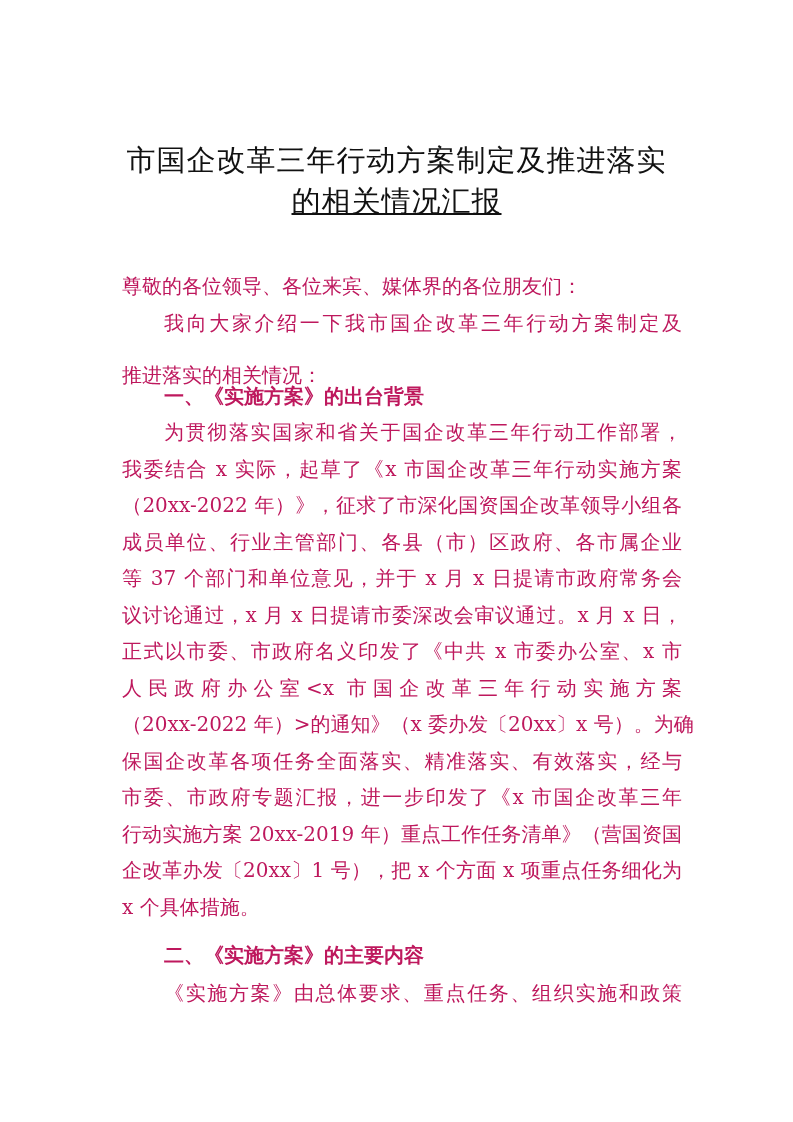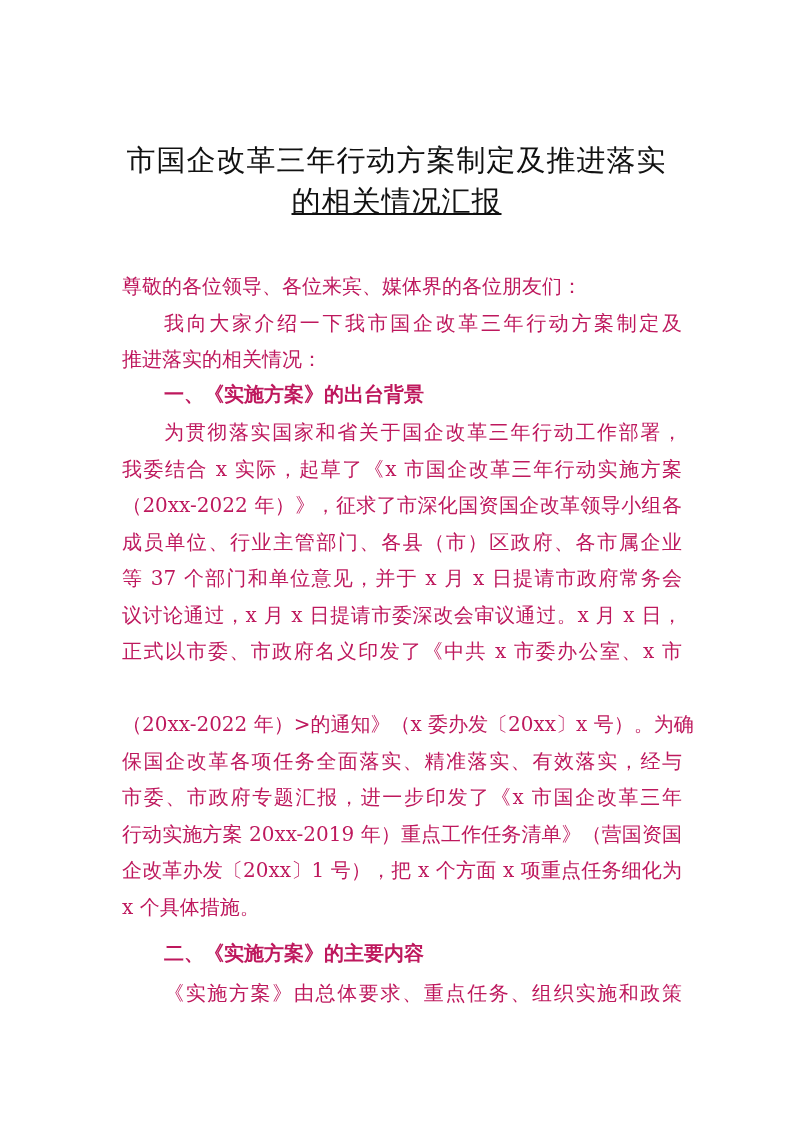--- a/index.html
+++ b/index.html
@@ -8,44 +8,45 @@
   .page { position: absolute; left: 0; top: 0; width: 793px; height: 922px; background: #fff; }
   .title { position: absolute; left: 100px; width: 593px; text-align: center;
            font-size: 29px; line-height: 42px; letter-spacing: 1px; color: #111; }
   .t1 { top: 139px; }
   .t2 { top: 180px; text-decoration: underline; }
   .line { position: absolute; left: 122px; width: 560px; height: 36px;
           font-size: 20px; line-height: 36px; white-space: nowrap; color: #be185d;
           text-align: justify; text-align-last: justify; }
   .line.last { text-align: left; text-align-last: left; }
   .indent { left: 164px; width: 518px; }
-  .heading { font-family: Liberation Mono, monospace; font-weight: bold;
+  .heading { font-family: Liberation Sans, sans-serif; font-weight: bold;
              text-align: left; text-align-last: left; }
 </style>
 </head>
 <body>
 
 <div class="page">
   <div class="title t1">市国企改革三年行动方案制定及推进落实</div>
   <div class="title t2">的相关情况汇报</div>
 
   <div class="line last" style="top:268px">尊敬的各位领导、各位来宾、媒体界的各位朋友们：</div>
 
   <div class="line indent" style="top:305px">我向大家介绍一下我市国企改革三年行动方案制定及</div>
-  <div class="line last" style="top:341px">推进落实的相关情况：</div>
+  <div class="line last" style="top:357px">推进落实的相关情况：</div>
 
   <div class="line indent heading" style="top:378px">一、《实施方案》的出台背景</div>
 
   <div class="line indent" style="top:414px">为贯彻落实国家和省关于国企改革三年行动工作部署，</div>
   <div class="line" style="top:451px">我委结合 x 实际，起草了《x 市国企改革三年行动实施方案</div>
   <div class="line" style="top:487px">（20xx-2022 年）》，征求了市深化国资国企改革领导小组各</div>
   <div class="line" style="top:524px">成员单位、行业主管部门、各县（市）区政府、各市属企业</div>
   <div class="line" style="top:560px">等 37 个部门和单位意见，并于 x 月 x 日提请市政府常务会</div>
   <div class="line" style="top:597px">议讨论通过，x 月 x 日提请市委深改会审议通过。x 月 x 日，</div>
   <div class="line" style="top:633px">正式以市委、市政府名义印发了《中共 x 市委办公室、x 市</div>
+  <div class="line" style="top:670px">人民政府办公室&lt;x 市国企改革三年行动实施方案</div>
   <div class="line" style="top:706px">（20xx-2022 年）&gt;的通知》（x 委办发〔20xx〕x 号）。为确</div>
   <div class="line" style="top:743px">保国企改革各项任务全面落实、精准落实、有效落实，经与</div>
   <div class="line" style="top:779px">市委、市政府专题汇报，进一步印发了《x 市国企改革三年</div>
   <div class="line" style="top:816px">行动实施方案 20xx-2019 年）重点工作任务清单》（营国资国</div>
   <div class="line" style="top:852px">企改革办发〔20xx〕1 号），把 x 个方面 x 项重点任务细化为</div>
   <div class="line last" style="top:889px">x 个具体措施。</div>
 
   <div class="line indent heading" style="top:937px">二、《实施方案》的主要内容</div>
 
   <div class="line indent" style="top:975px">《实施方案》由总体要求、重点任务、组织实施和政策</div>

